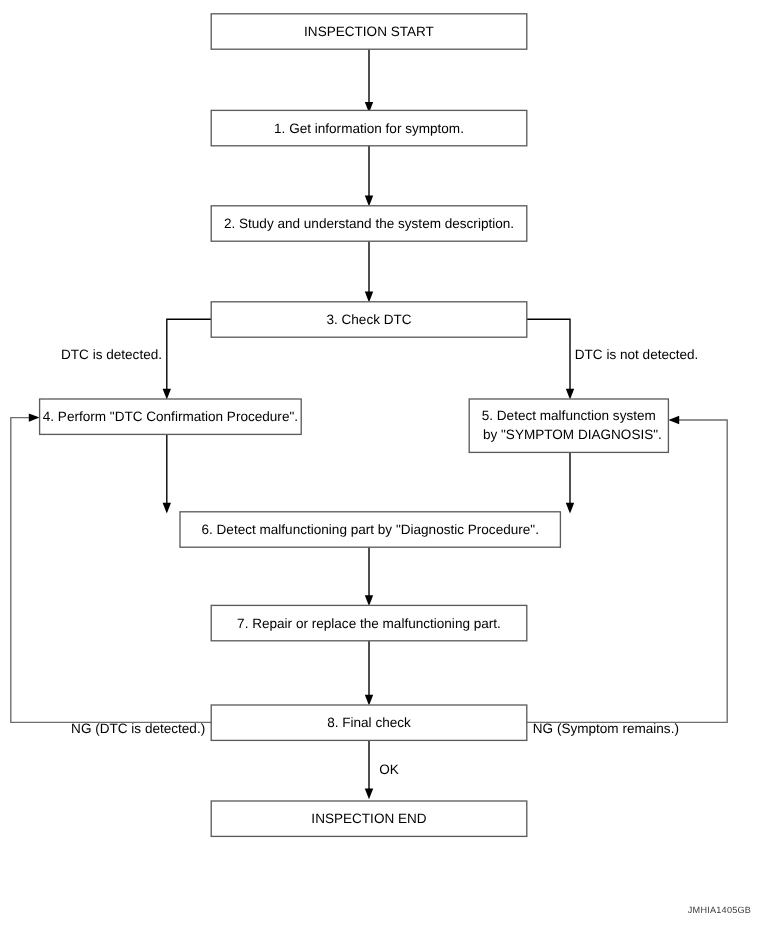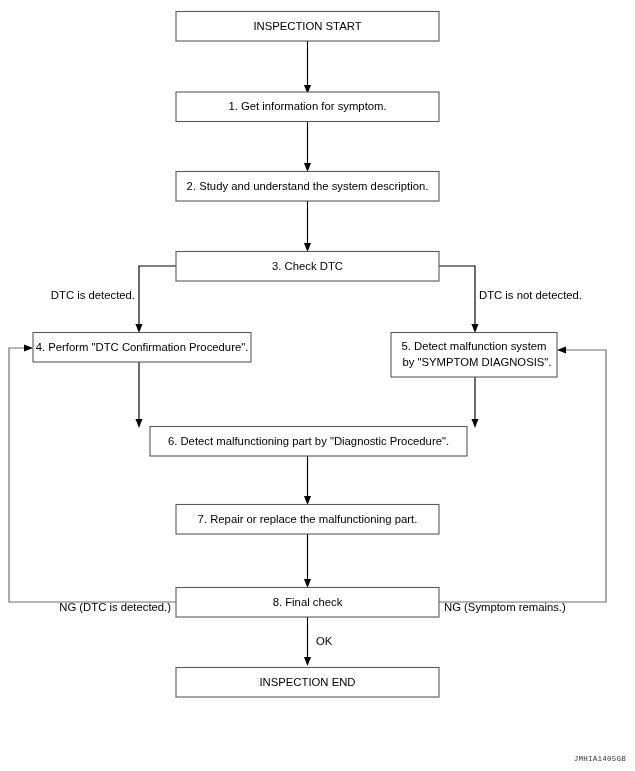--- a/index.html
+++ b/index.html
@@ -58,21 +58,21 @@
     fill: none;
   }
   .arrow-head {
     fill: #000000;
     stroke: none;
   }
   .figure-code {
     position: absolute;
     right: 9px;
     bottom: 8px;
-    font-family: Liberation Mono, monospace;
+    font-family: Liberation Sans, sans-serif;
     font-size: 7.6px;
     color: #3a3a3a;
     letter-spacing: 0.2px;
     text-align: right;
   }
 </style>
 </head>
 <body>
 
 <div id="flow-root">

